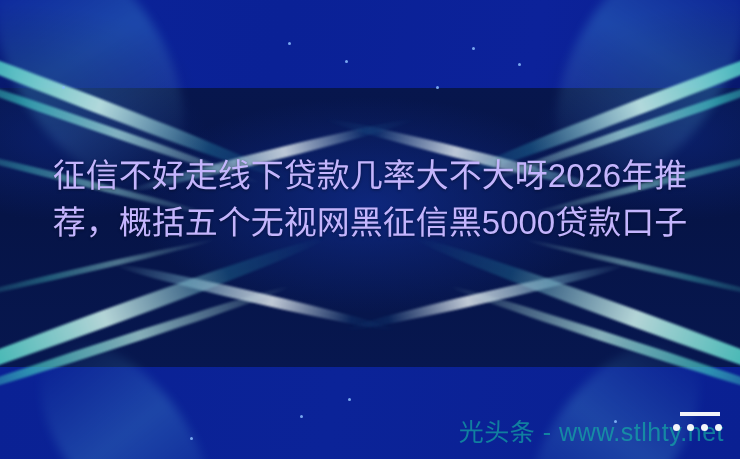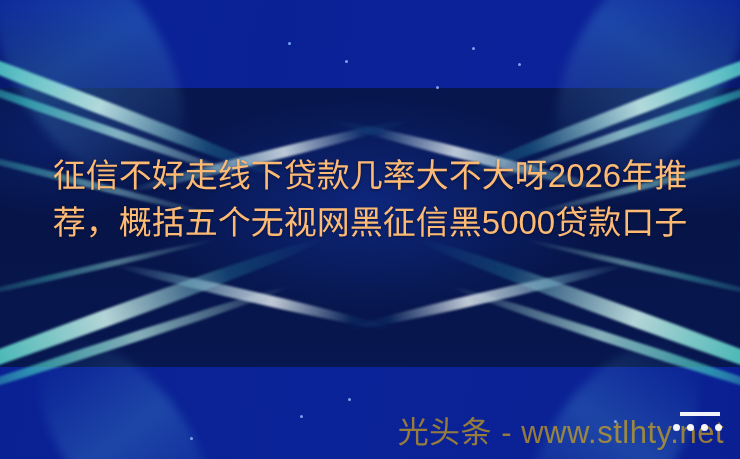--- a/index.html
+++ b/index.html
@@ -161,43 +161,43 @@
   }
 
   
   .headline {
     position: absolute;
     left: 0;
     top: 152px;
     width: 740px;
     padding: 0 22px;
     text-align: center;
-    color: #fdba74;
+    color: #c4b5fd;
     font-size: 33px;
     line-height: 47px;
     font-weight: 400;
     letter-spacing: 0px;
     word-break: break-all;
     text-shadow: 0 1px 3px rgba(0,0,0,0.40);
     white-space: pre-wrap;
   }
 
   
   .watermark {
     position: absolute;
     right: 16px;
     bottom: 9px;
     display: flex;
     align-items: center;
     height: 36px;
   }
   .watermark-text {
-    color: #eab308;
+    color: #14b8a6;
     opacity: 0.62;
-    font-size: 31px;
+    font-size: 25px;
     line-height: 1;
     letter-spacing: 0.5px;
     white-space: nowrap;
   }
   .watermark-logo {
     position: absolute;
     right: 2px;
     bottom: 12px;
     width: 56px;
     height: 26px;

